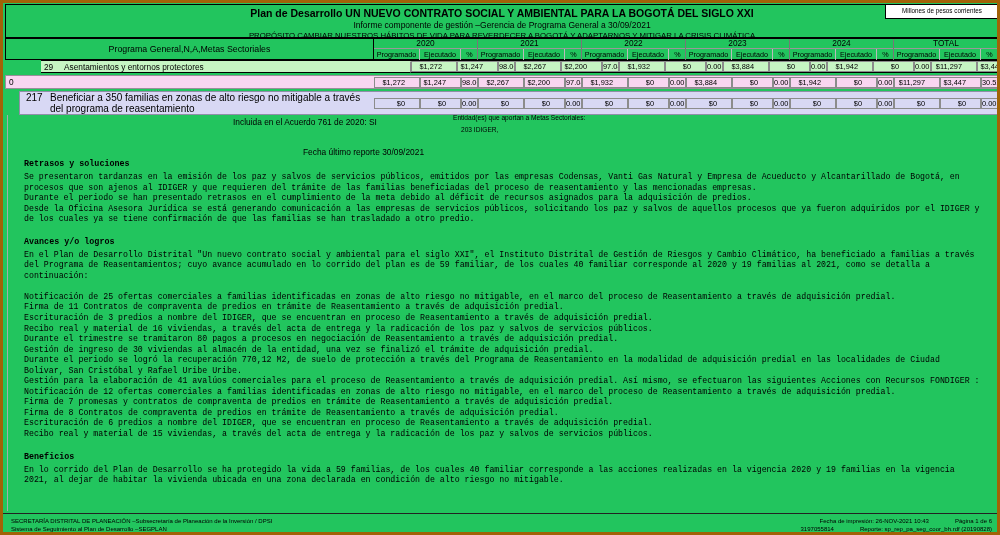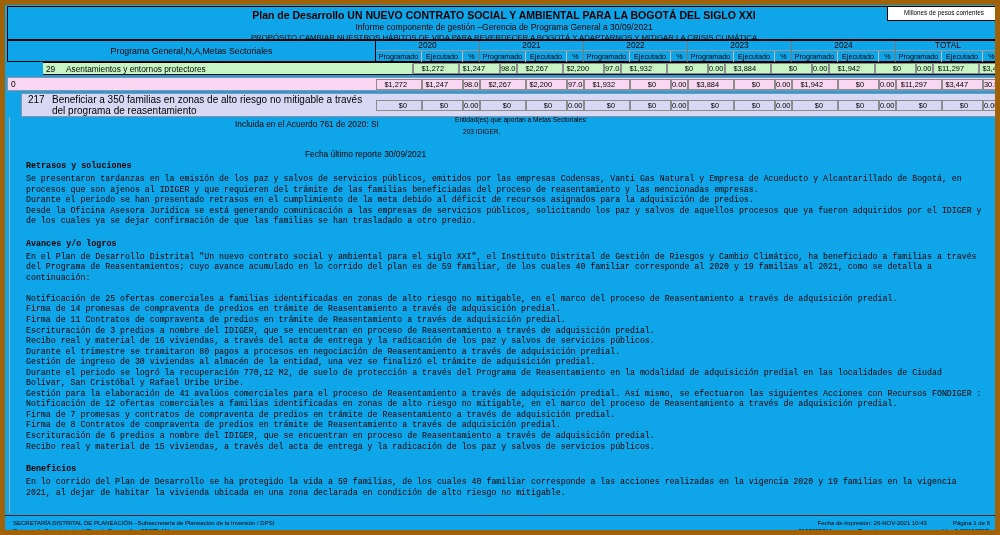--- a/index.html
+++ b/index.html
@@ -1,18 +1,18 @@
 <!DOCTYPE html>
 <html><head>
 <meta charset="utf-8">
 <style>
   html,body{margin:0;padding:0;background:#e8e8e8;}
-  .page{position:relative;width:1000px;height:535px;background:#0ea5e9;
+  .page{position:relative;width:1000px;height:535px;background:#22c55e;
         font-family:"Liberation Sans",sans-serif;color:#000;overflow:hidden;
-        border:5px solid #a16207;box-sizing:border-box;}
+        border:3px solid #a16207;box-sizing:border-box;}
   
   .hdrbox{position:absolute;top:1px;left:2px;width:994px;height:34px;border:1px solid #000;box-sizing:border-box;text-align:center;}
   .title1{font-size:10.5px;font-weight:bold;padding-top:2px;}
   .title2{font-size:8.5px;margin-top:1px;}
   .title3{font-size:7.8px;margin-top:1px;}
   .units{position:absolute;top:0;right:0;width:112px;height:13px;border-left:1px solid #000;border-bottom:1px solid #000;
          font-size:6.3px;text-align:center;line-height:12px;background:#fff;}
   
   .thead{position:absolute;top:35px;left:2px;width:994px;height:22px;border:1px solid #000;box-sizing:border-box;display:flex;}
   .firstcol-h{width:370px;box-sizing:border-box;border-right:1px solid #000;display:flex;align-items:center;justify-content:center;
@@ -210,30 +210,29 @@
   <div class="entlabel">Entidad(es) que aportan a Metas Sectoriales:</div>
   <div class="entvalue">203 IDIGER,</div>
   <div class="fechareporte">Fecha último reporte 30/09/2021</div>
 
   <div class="body">
     <div class="section">
       <div class="sec-heading">Retrasos y soluciones</div>
       <div>
           <div class="para">Se presentaron tardanzas en la emisión de los paz y salvos de servicios públicos, emitidos por las empresas Codensas, Vanti Gas Natural y Empresa de Acueducto y Alcantarillado de Bogotá, en procesos que son ajenos al IDIGER y que requieren del trámite de las familias beneficiadas del proceso de reasentamiento y las mencionadas empresas.</div>
           <div class="para">Durante el periodo se han presentado retrasos en el cumplimiento de la meta debido al déficit de recursos asignados para la adquisición de predios.</div>
-          <div class="para">Desde la Oficina Asesora Jurídica se está generando comunicación a las empresas de servicios públicos, solicitando los paz y salvos de aquellos procesos que ya fueron adquiridos por el IDIGER y de los cuales ya se dejar confirmación de que las familias se han trasladado a otro predio.</div>
+          <div class="para">Desde la Oficina Asesora Jurídica se está generando comunicación a las empresas de servicios públicos, solicitando los paz y salvos de aquellos procesos que ya fueron adquiridos por el IDIGER y de los cuales ya se tiene confirmación de que las familias se han trasladado a otro predio.</div>
         </div>
     </div>
     <div class="section">
       <div class="sec-heading">Avances y/o logros</div>
       <div>
           <div class="para">En el Plan de Desarrollo Distrital "Un nuevo contrato social y ambiental para el siglo XXI", el Instituto Distrital de Gestión de Riesgos y Cambio Climático, ha beneficiado a familias a través del Programa de Reasentamientos; cuyo avance acumulado en lo corrido del plan es de 59 familiar, de los cuales 40 familiar corresponde al 2020 y 19 familias al 2021, como se detalla a continuación:</div>
           <div class="para"></div>
           <div class="para">Notificación de 25 ofertas comerciales a familias identificadas en zonas de alto riesgo no mitigable, en el marco del proceso de Reasentamiento a través de adquisición predial.</div>
-          <div class="para">Firma de 14 promesas de compraventa de predios en trámite de Reasentamiento a través de adquisición predial.</div>
           <div class="para">Firma de 11 Contratos de compraventa de predios en trámite de Reasentamiento a través de adquisición predial.</div>
           <div class="para">Escrituración de 3 predios a nombre del IDIGER, que se encuentran en proceso de Reasentamiento a través de adquisición predial.</div>
           <div class="para">Recibo real y material de 16 viviendas, a través del acta de entrega y la radicación de los paz y salvos de servicios públicos.</div>
           <div class="para">Durante el trimestre se tramitaron 80 pagos a procesos en negociación de Reasentamiento a través de adquisición predial.</div>
           <div class="para">Gestión de ingreso de 30 viviendas al almacén de la entidad, una vez se finalizó el trámite de adquisición predial.</div>
           <div class="para">Durante el periodo se logró la recuperación 770,12 M2, de suelo de protección a través del Programa de Reasentamiento en la modalidad de adquisición predial en las localidades de Ciudad Bolívar, San Cristóbal y Rafael Uribe Uribe.</div>
           <div class="para">Gestión para la elaboración de 41 avalúos comerciales para el proceso de Reasentamiento a través de adquisición predial. Así mismo, se efectuaron las siguientes Acciones con Recursos FONDIGER : Notificación de 12 ofertas comerciales a familias identificadas en zonas de alto riesgo no mitigable, en el marco del proceso de Reasentamiento a través de adquisición predial.</div>
           <div class="para">Firma de 7 promesas y contratos de compraventa de predios en trámite de Reasentamiento a través de adquisición predial.</div>
           <div class="para">Firma de 8 Contratos de compraventa de predios en trámite de Reasentamiento a través de adquisición predial.</div>
           <div class="para">Escrituración de 6 predios a nombre del IDIGER, que se encuentran en proceso de Reasentamiento a través de adquisición predial.</div>

